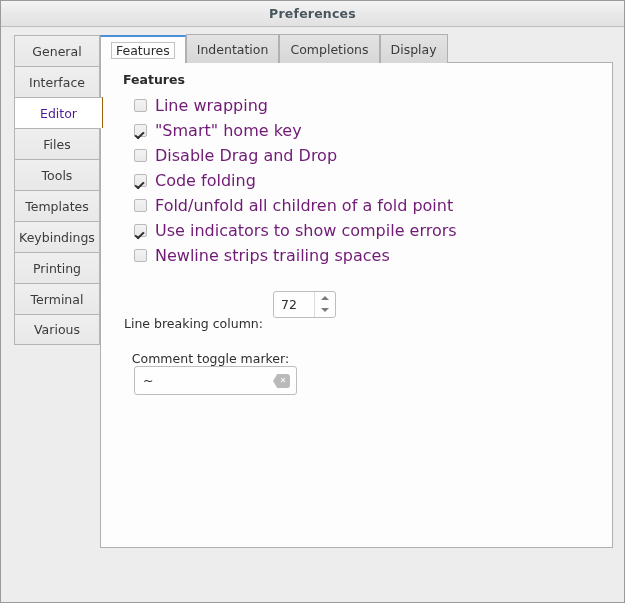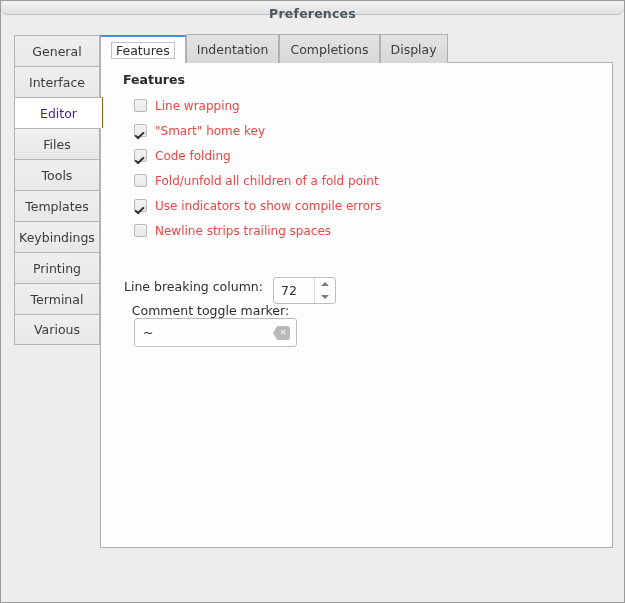--- a/index.html
+++ b/index.html
@@ -20,25 +20,24 @@
     background: #ededed;
     border: 1px solid #9a9a9a;
     overflow: hidden;
   }
 
   
   #titlebar {
     position: absolute;
     left: 0; top: 0;
     width: 623px;
-    height: 14px;
+    height: 26px;
     background: linear-gradient(to bottom, #f4f4f4 0%, #e8e8e8 55%, #e2e2e2 100%);
     border-bottom: 1px solid #bdbdbd;
     box-sizing: border-box;
-    border-radius: 10px;
   }
   #titlebar-text {
     position: absolute;
     left: 0; top: 5px;
     width: 623px;
     text-align: center;
     font-size: 12.5px;
     font-weight: bold;
     color: #4a565e;
     letter-spacing: 0.2px;
@@ -166,36 +165,37 @@
   .cbox.checked::after {
     content: "";
     position: absolute;
     left: 2px; top: 5px;
     width: 3px; height: 7px;
     border-right: 2.4px solid #2e2e2e;
     border-bottom: 2.4px solid #2e2e2e;
     transform: rotate(40deg) skewX(-6deg);
   }
   .check-label {
-    font-size: 12px;
-    color: #ef4444;
+    font-size: 16px;
+    color: #701a75;
     white-space: nowrap;
     text-align: center;
   }
 
   
   #spin-row {
     position: absolute;
     left: 23px; top: 205px;
     display: flex;
     align-items: center;
   }
   #spin-label, #marker-label {
     font-size: 12.5px;
     color: #2e2e2e;
+    margin-top: 48px;
   }
   #spin {
     position: relative;
     margin-left: 10px;
     width: 63px; height: 27px;
     box-sizing: border-box;
     background: #fefefe;
     border: 1px solid #bdbdbd;
     border-radius: 3px;
     display: flex;
@@ -359,20 +359,24 @@
         <div id="section-heading">Features</div>
 
         <div id="checklist">
             <div class="check-row">
               <div class="cbox"></div>
               <div class="check-label">Line wrapping</div>
             </div>
             <div class="check-row">
               <div class="cbox checked"></div>
               <div class="check-label">"Smart" home key</div>
+            </div>
+            <div class="check-row">
+              <div class="cbox"></div>
+              <div class="check-label">Disable Drag and Drop</div>
             </div>
             <div class="check-row">
               <div class="cbox checked"></div>
               <div class="check-label">Code folding</div>
             </div>
             <div class="check-row">
               <div class="cbox"></div>
               <div class="check-label">Fold/unfold all children of a fold point</div>
             </div>
             <div class="check-row">

